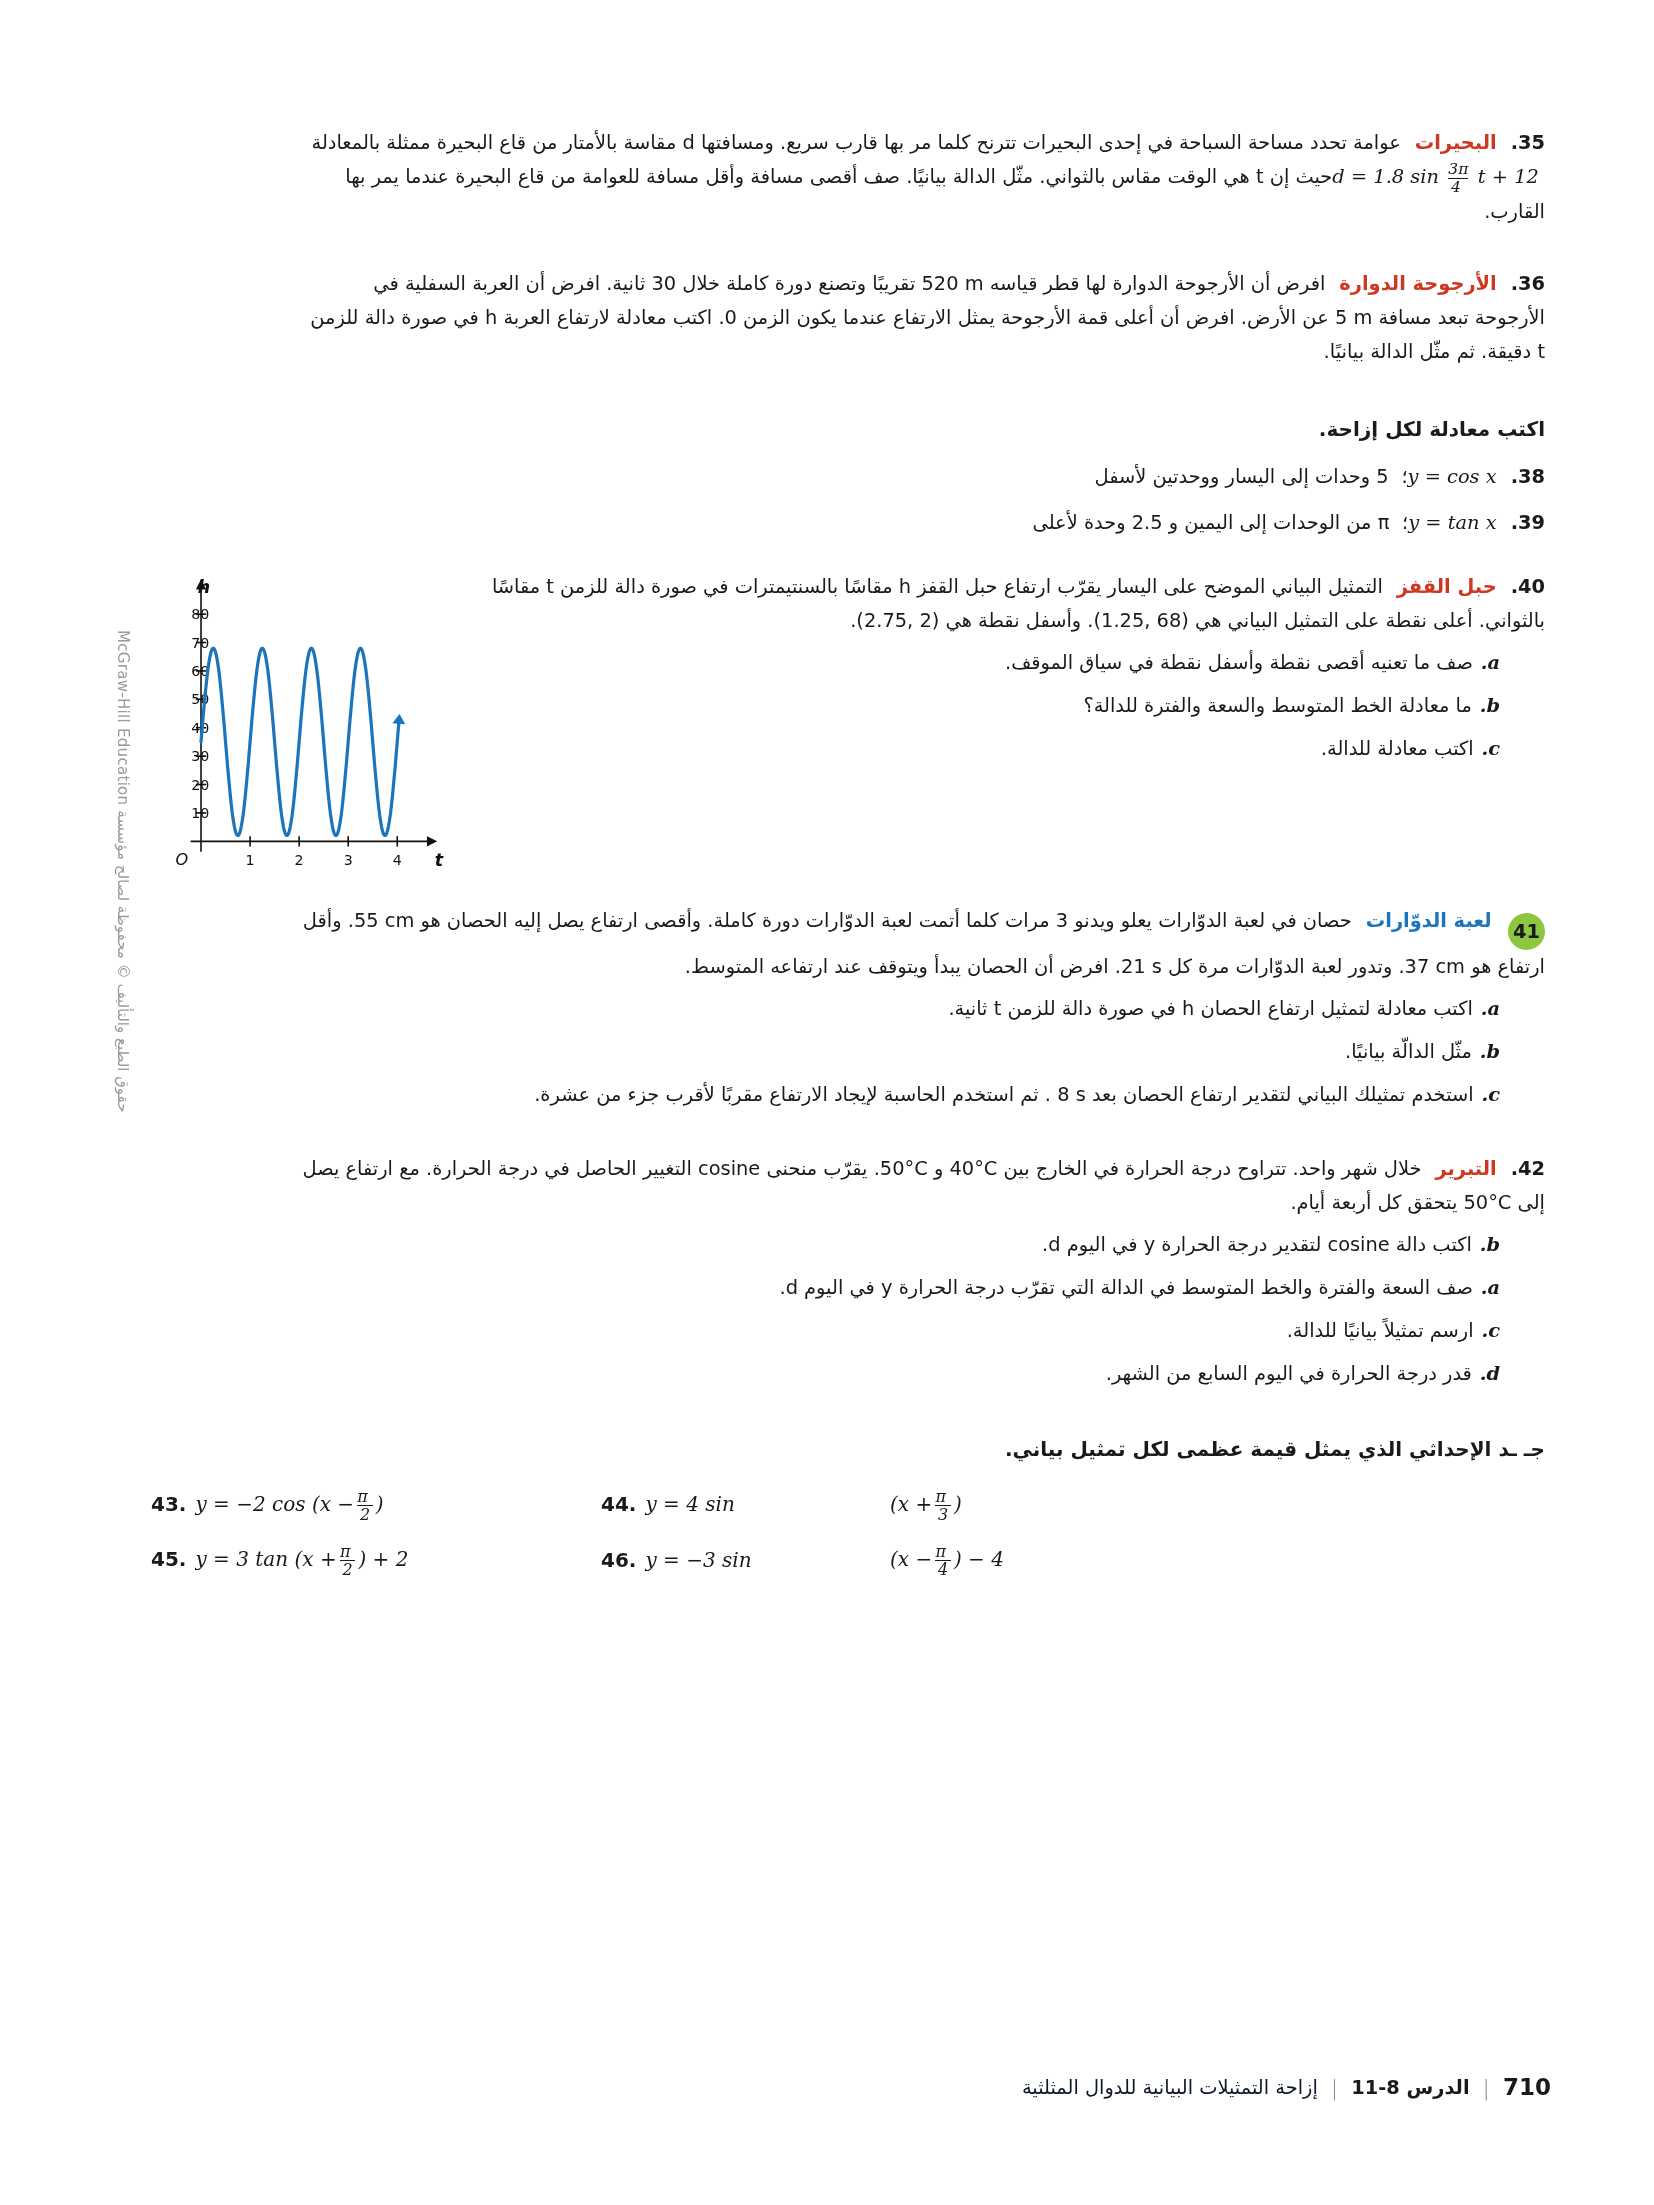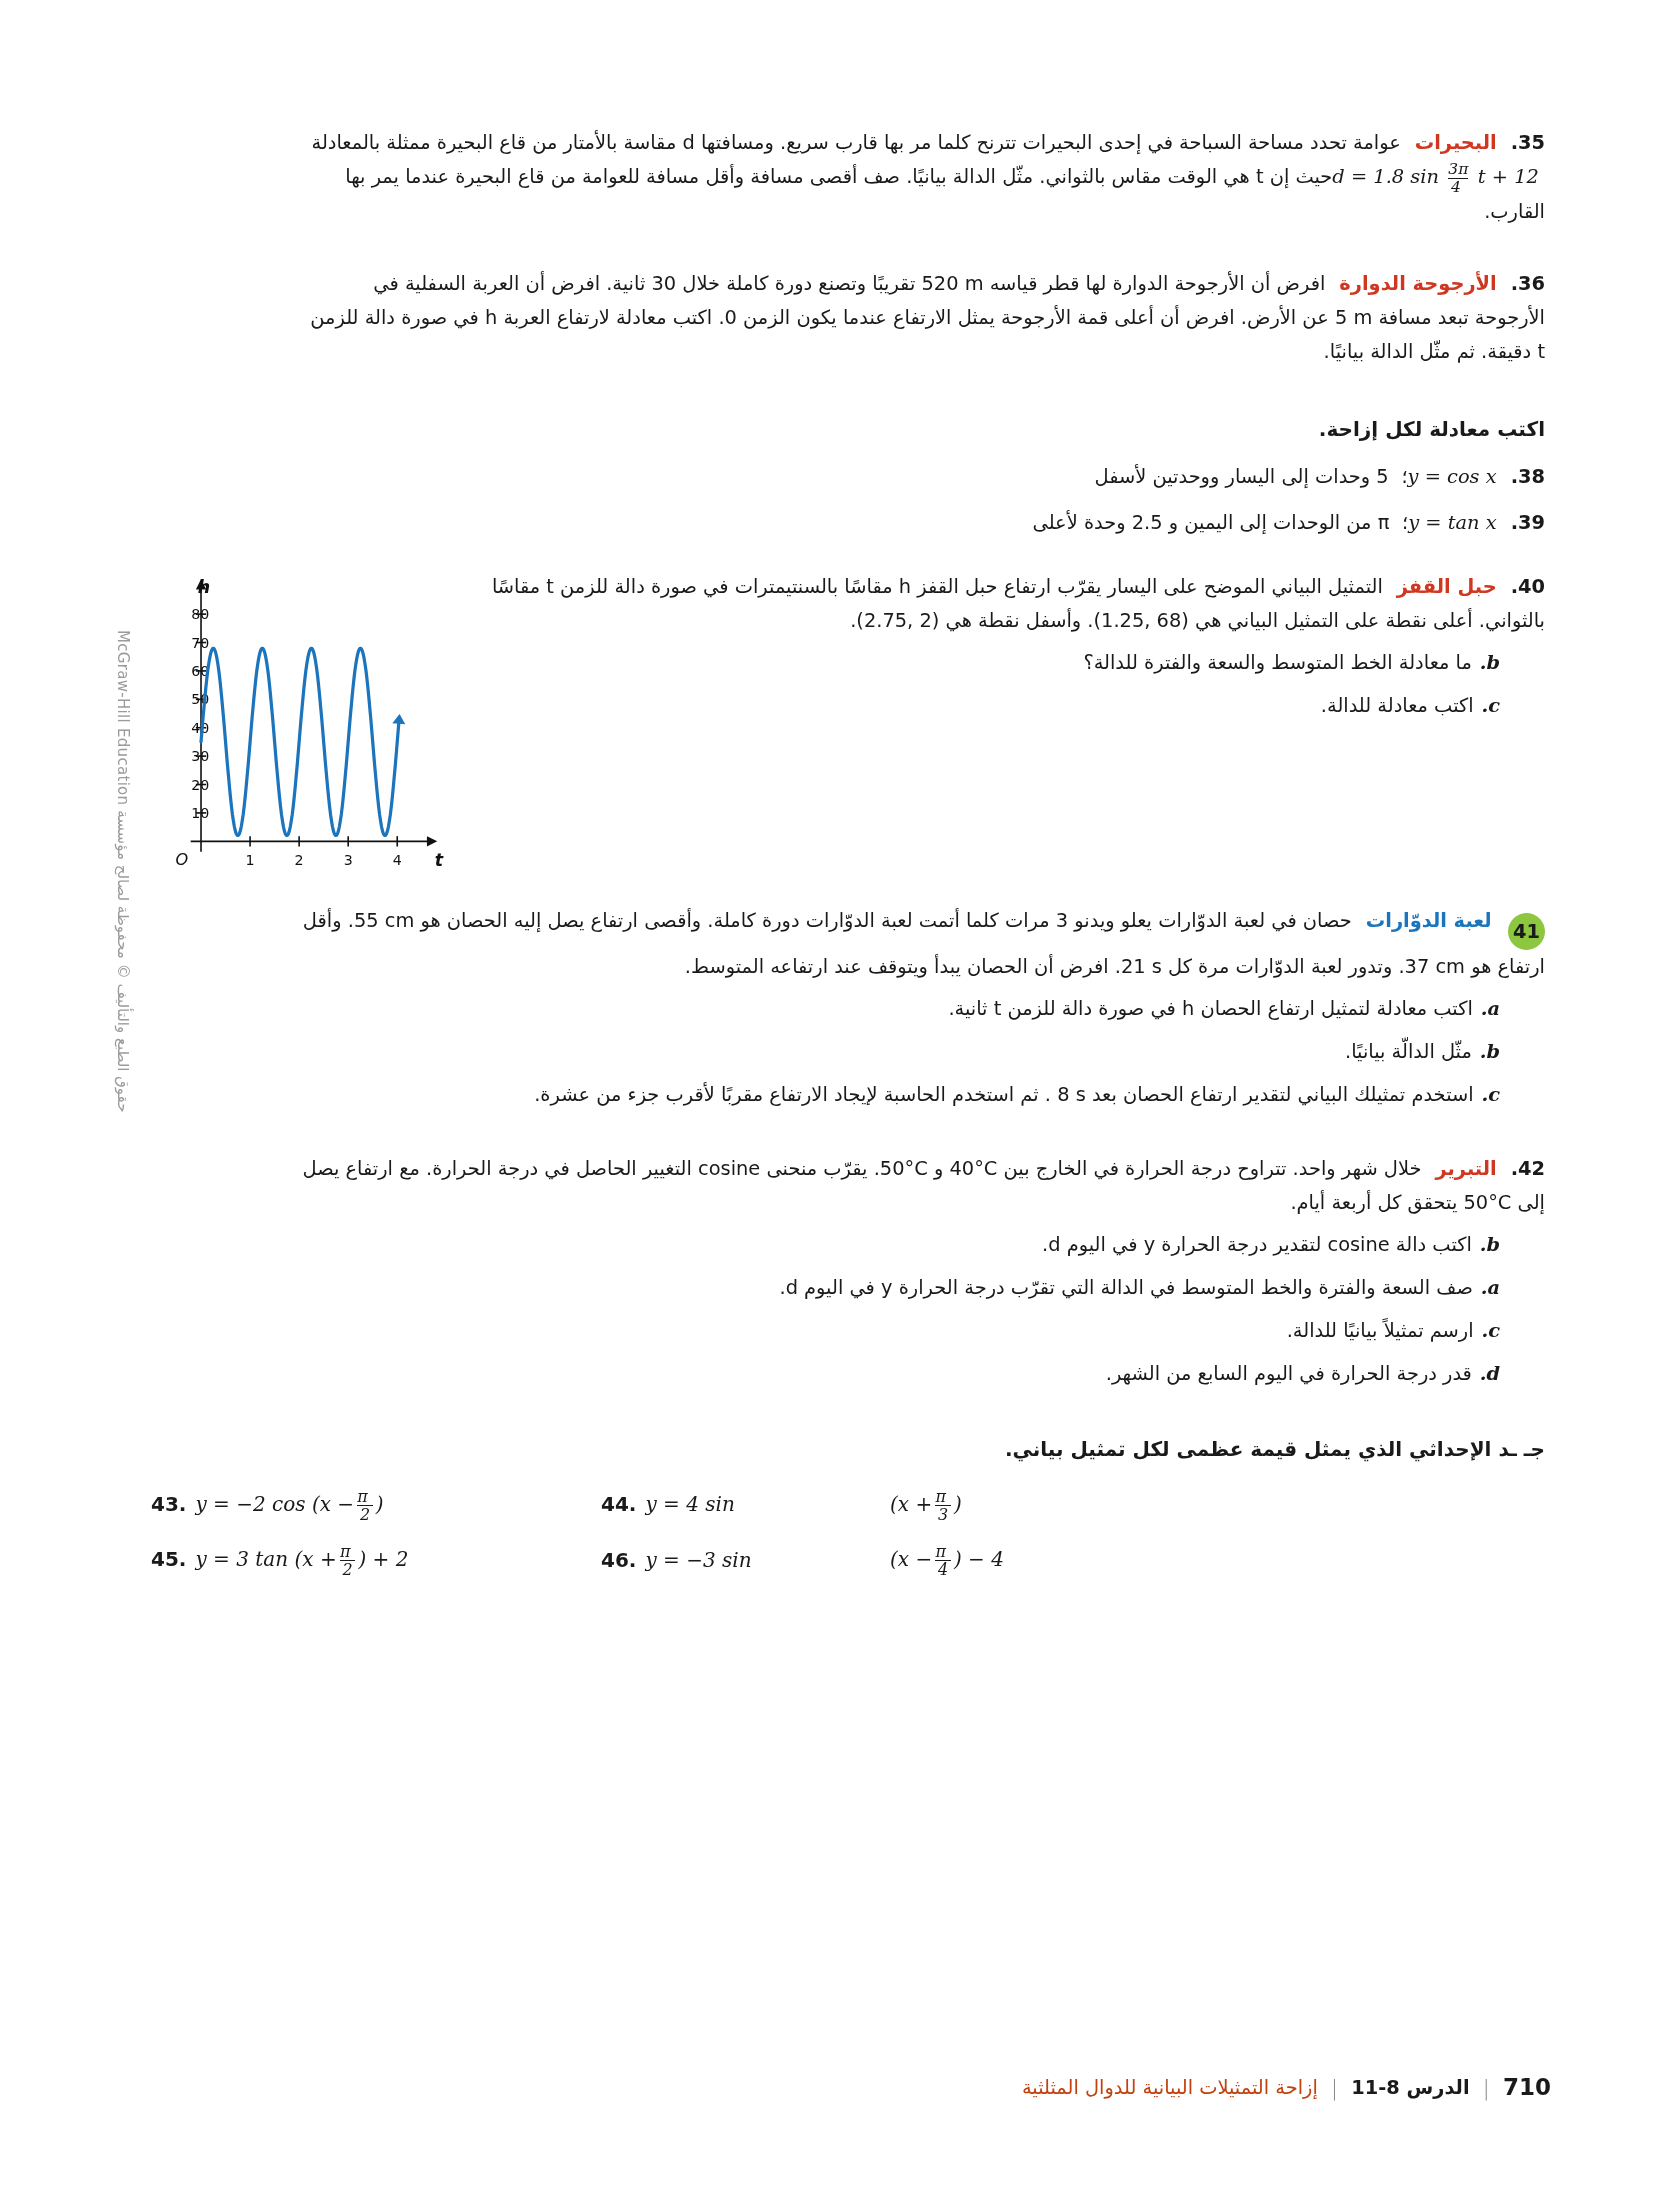--- a/index.html
+++ b/index.html
@@ -42,21 +42,21 @@
   .ex2{width:265px;}
   .exnum{font-weight:700;font-style:normal;font-family:"DejaVu Sans",sans-serif;margin-right:9px;}
   .copyright{position:absolute;left:132px;top:630px;transform:rotate(90deg);
              transform-origin:0 0;white-space:nowrap;direction:rtl;
              color:#9b9b9b;font-size:15px;letter-spacing:0.3px;}
   .footer{position:absolute;right:103px;bottom:105px;direction:rtl;display:flex;
           align-items:center;gap:13px;font-size:19.4px;}
   .fpage{font-weight:700;font-size:23px;}
   .fsep{color:#8a8a8a;font-weight:300;font-size:22px;}
   .flesson{font-weight:700;}
-  .ftitle{color:#c2410c;}
+  .ftitle{color:#0f172a;}
   svg text{font-family:"DejaVu Sans",sans-serif;}
 </style>
 </head>
 <body>
 
 <div class="page">
 
   <div class="copyright">حقوق الطبع والتأليف © محفوظة لصالح مؤسسة McGraw-Hill Education</div>
 
   <div class="content">
@@ -98,20 +98,21 @@
     </div>
 
     <div id="sec40">
       <div class="p40text">
         <p class="prob">
           <span class="pnum">40.</span>
           <span class="tag tag-red">حبل القفز</span>
           <span>التمثيل البياني الموضح على اليسار يقرّب ارتفاع حبل القفز h مقاسًا بالسنتيمترات في صورة دالة للزمن t مقاسًا بالثواني. أعلى نقطة على التمثيل البياني هي ⁦(1.25, 68)⁩. وأسفل نقطة هي ⁦(2.75, 2)⁩.</span>
         </p>
         <div class="subs">
+          <p class="sub"><span class="slet">a.</span><span>صف ما تعنيه أقصى نقطة وأسفل نقطة في سياق الموقف.</span></p>
           <p class="sub"><span class="slet">b.</span><span>ما معادلة الخط المتوسط والسعة والفترة للدالة؟</span></p>
           <p class="sub"><span class="slet">c.</span><span>اكتب معادلة للدالة.</span></p>
         </div>
       </div>
       <div class="graphbox">
         <svg id="g40" width="284" height="309" viewBox="0 0 440 478" style="font-size:30px">
             <line x1="62" y1="436" x2="62" y2="28" stroke="#111" stroke-width="2.5"></line>
             <path d="M62 14 l -8 16 l 16 0 Z" fill="#111"></path>
             <line x1="46" y1="420" x2="416" y2="420" stroke="#111" stroke-width="2.5"></line>
             <path d="M428 420 l -16 -8 l 0 16 Z" fill="#111"></path>

